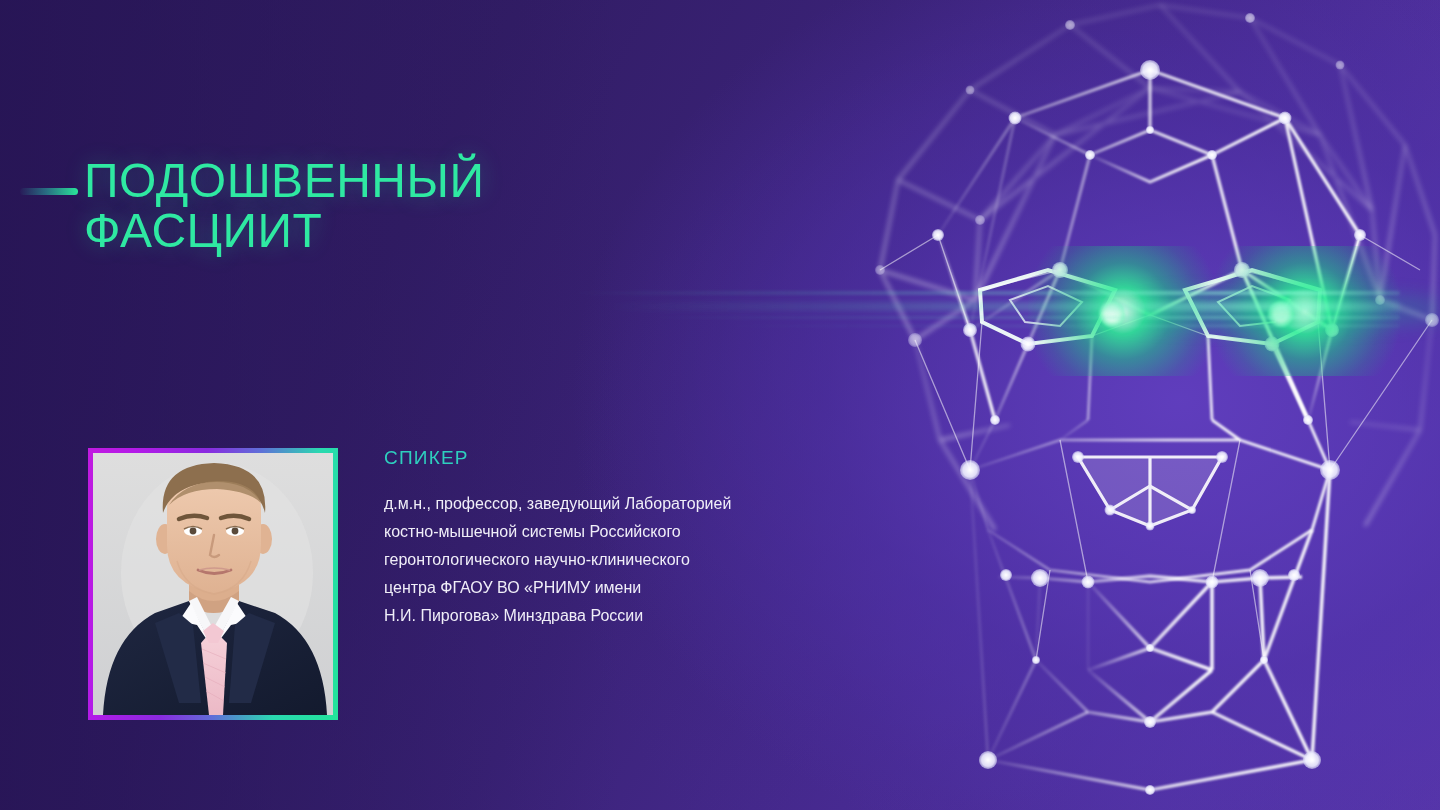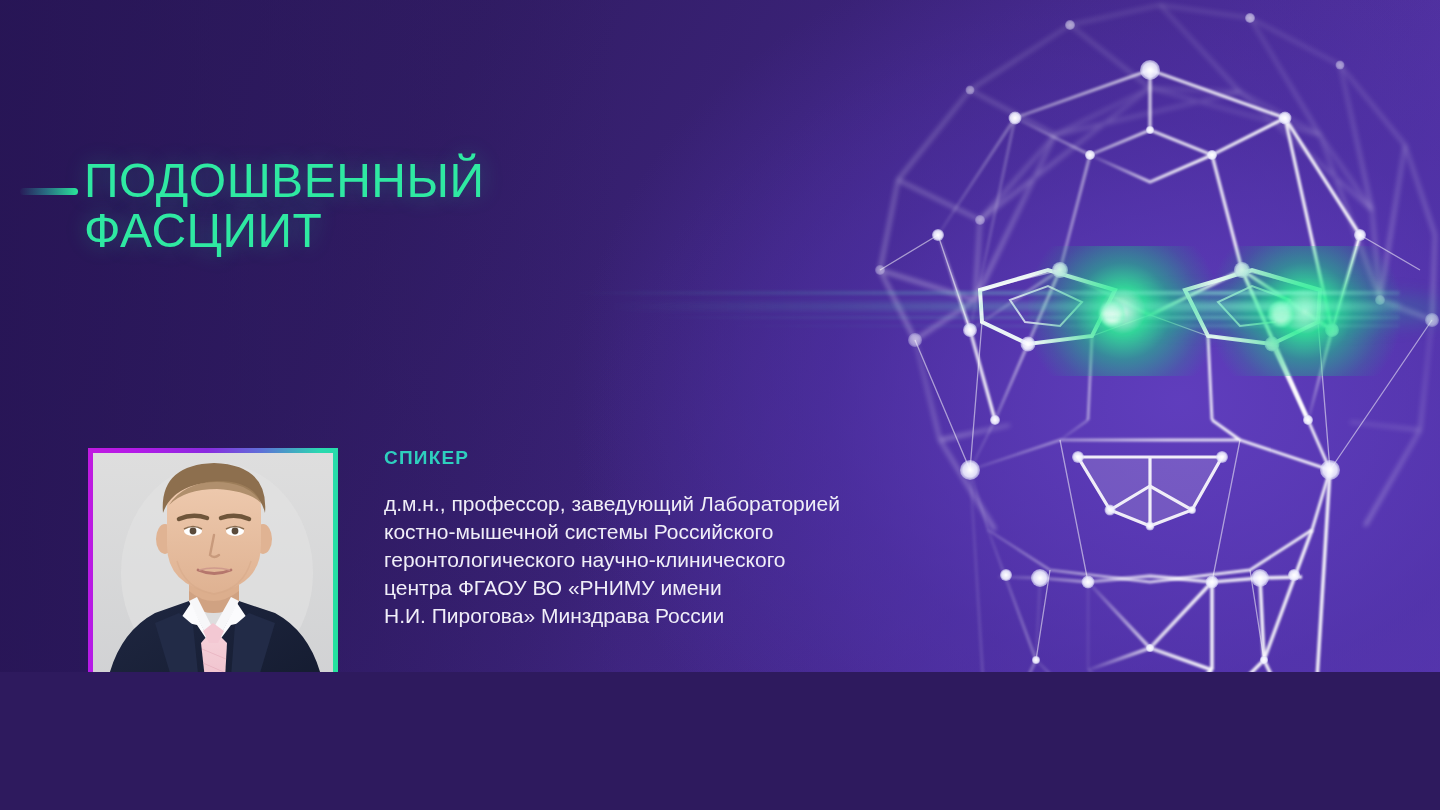--- a/index.html
+++ b/index.html
@@ -5,21 +5,21 @@
   * { margin:0; padding:0; box-sizing:border-box; }
   html,body { width:1440px; height:810px; overflow:hidden; }
   body {
     font-family:"Liberation Sans", sans-serif;
     background:#2e1a5e;
   }
 
   
   .stage {
     position:relative;
-    width:1440px; height:672px;
+    width:1440px; height:810px;
     overflow:hidden;
     background:
       radial-gradient(ellipse 780px 620px at 1180px 400px, rgba(96,62,190,0.95) 0%, rgba(80,50,170,0.55) 45%, rgba(60,35,130,0.0) 78%),
       radial-gradient(ellipse 900px 700px at 1290px 520px, rgba(88,56,180,0.75) 0%, rgba(70,42,150,0.25) 55%, rgba(50,28,110,0) 80%),
       linear-gradient(118deg, #2d1a5c 0%, #321d66 28%, #3a2277 48%, #472a90 68%, #5434a6 85%, #5a38ad 100%);
   }
 
   
   .vignette-left {
     position:absolute; left:0; top:0; width:620px; height:810px;
@@ -93,30 +93,30 @@
   }
   .photo-inner {
     position:relative; width:100%; height:100%; overflow:hidden;
     background:#d6d6d8;
   }
   .photo-inner svg { position:absolute; left:0; top:0; width:100%; height:100%; }
 
   
   .speaker-block { position:absolute; left:384px; top:447px; width:600px; }
   .speaker-kicker {
-    font-size:19px; letter-spacing:1.2px; color:#2ecfbe; font-weight:700;
+    font-size:19px; letter-spacing:1.2px; color:#2ecfbe; font-weight:400;
     margin-bottom:13px;
   }
   .speaker-name {
     font-size:29px; line-height:38px; font-weight:700; color:#ffffff;
     letter-spacing:0.6px; white-space:pre-line;
   }
   .speaker-desc {
     margin-top:21px;
-    font-size:21px; line-height:28px; color:#f0eef8; font-weight:400;
+    font-size:16px; line-height:28px; color:#f0eef8; font-weight:400;
     white-space:pre-line;
   }
 </style>
 </head>
 <body>
 
 <div class="stage">
 
   <div class="wire-wrap">
     <svg viewBox="0 0 660 860" preserveAspectRatio="none">

